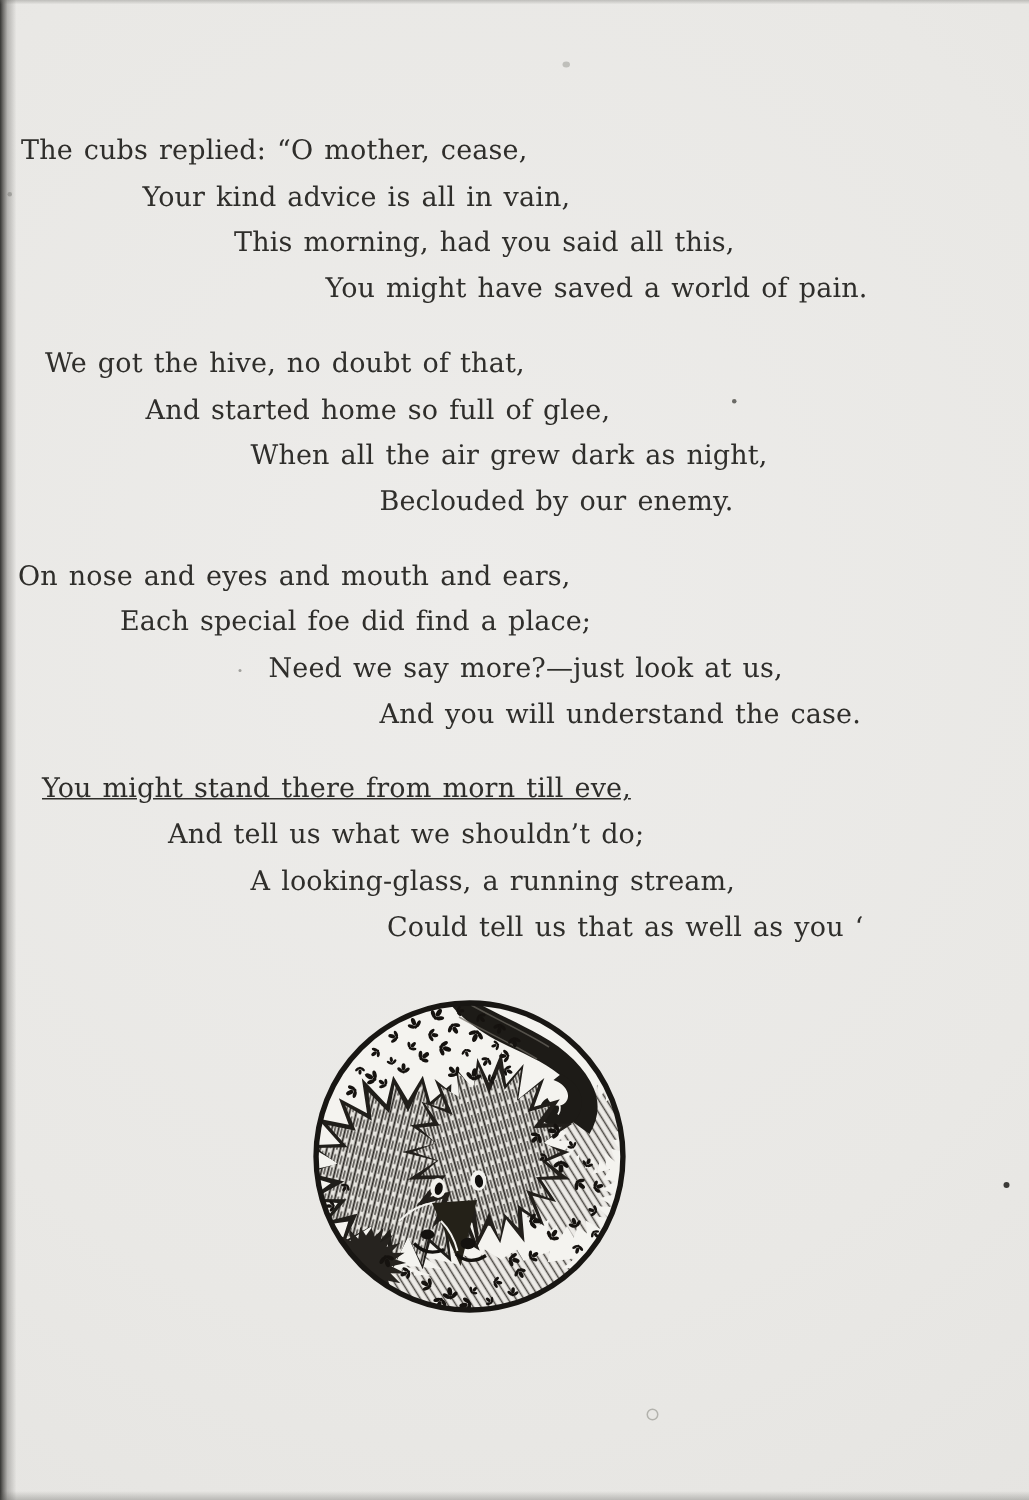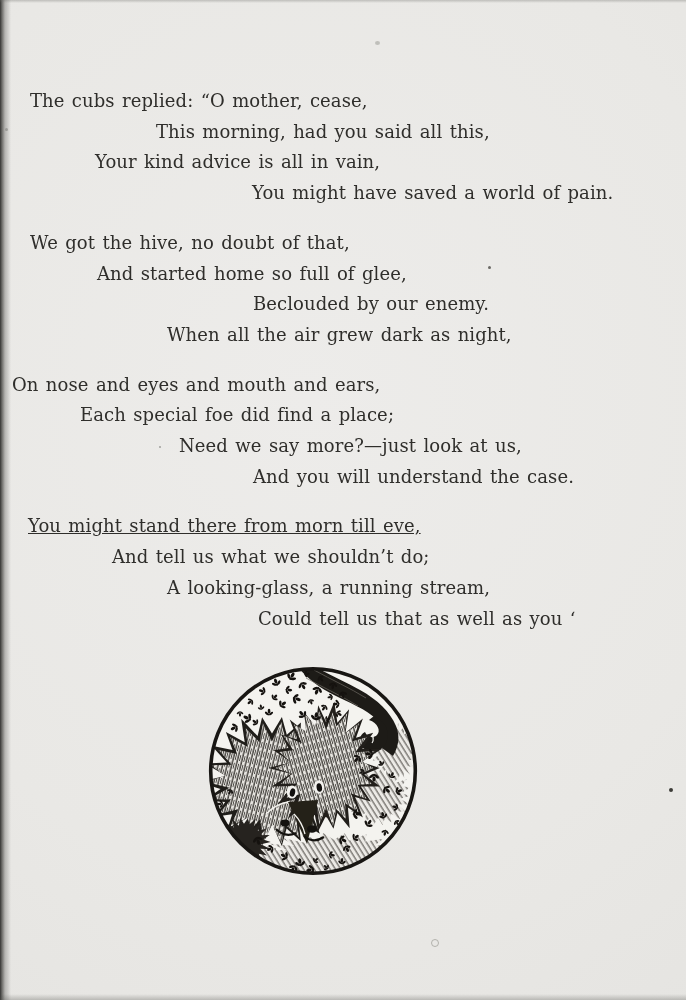--- a/index.html
+++ b/index.html
@@ -32,30 +32,30 @@
   .speck-e{left:431px;top:939px;width:6px;height:6px;border:1px solid rgba(165,165,159,0.8);background:transparent;}
   .speck-f{left:5px;top:128px;width:3px;height:3px;background:rgba(120,120,115,0.5);}
 </style>
 </head>
 <body>
 
 <div class="paper">
 
   <div class="poem">
       <div class="stanza">
-        <div class="line" style="padding-left: 30px;">The cubs replied: “O mother, cease,</div>
+        <div class="line" style="padding-left: 14px;">The cubs replied: “O mother, cease,</div>
+        <div class="line" style="padding-left: 95px;">Your kind advice is all in vain,</div>
         <div class="line" style="padding-left: 156px;">This morning, had you said all this,</div>
-        <div class="line" style="padding-left: 95px;">Your kind advice is all in vain,</div>
-        <div class="line" style="padding-left: 217px; margin-left: 35px;">You might have saved a world of pain.</div>
+        <div class="line" style="padding-left: 217px;">You might have saved a world of pain.</div>
       </div>
       <div class="stanza">
         <div class="line" style="padding-left: 30px;">We got the hive, no doubt of that,</div>
         <div class="line" style="padding-left: 97px;">And started home so full of glee,</div>
+        <div class="line" style="padding-left: 167px;">When all the air grew dark as night,</div>
         <div class="line" style="padding-left: 253px;">Beclouded by our enemy.</div>
-        <div class="line" style="padding-left: 167px;">When all the air grew dark as night,</div>
       </div>
       <div class="stanza">
         <div class="line" style="padding-left: 12px;">On nose and eyes and mouth and ears,</div>
         <div class="line" style="padding-left: 80px;">Each special foe did find a place;</div>
         <div class="line" style="padding-left: 179px;">Need we say more?—just look at us,</div>
         <div class="line" style="padding-left: 253px;">And you will understand the case.</div>
       </div>
       <div class="stanza">
         <div class="line" style="padding-left: 28px; text-decoration: underline;">You might stand there from morn till eve,</div>
         <div class="line" style="padding-left: 112px;">And tell us what we shouldn’t do;</div>

